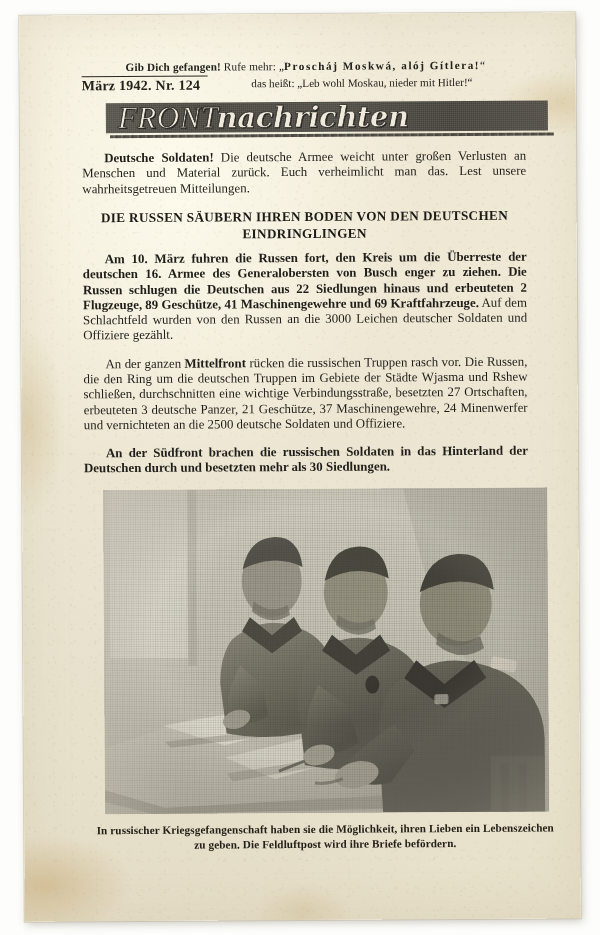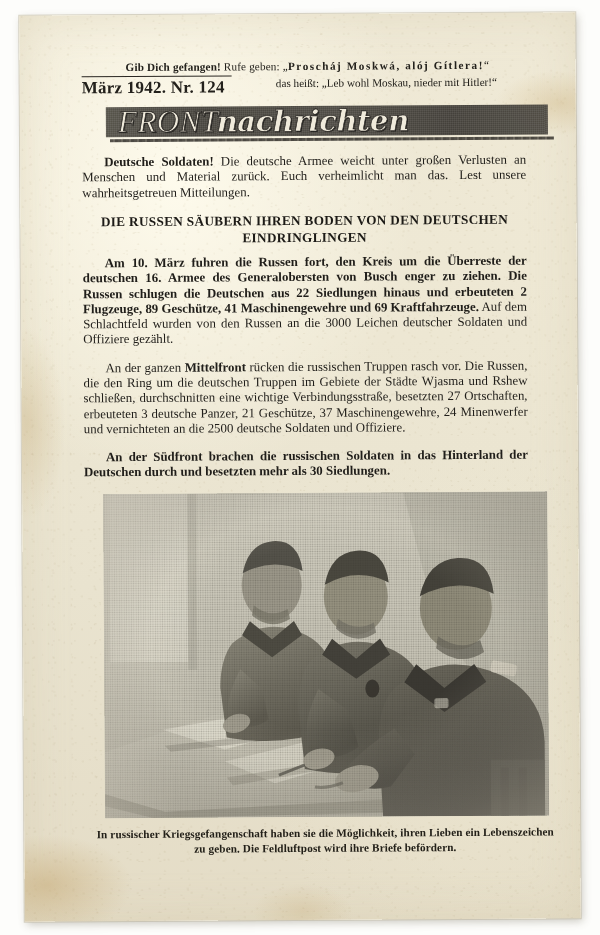--- a/index.html
+++ b/index.html
@@ -94,21 +94,21 @@
   }
   #dateline-row {
     display: flex;
     align-items: flex-start;
     margin-top: 3px;
   }
   #issue-box {
     border-top: 1.4px solid #2a2722;
     padding-top: 1px;
     padding-right: 7px;
-    font-size: 17px;
+    font-size: 14px;
     font-weight: 700;
     letter-spacing: 0.25px;
     white-space: nowrap;
     color: #23211c;
   }
   #dateline-tail {
     font-size: 11.2px;
     padding-left: 44px;
     padding-top: 2px;
     white-space: nowrap;
@@ -258,21 +258,21 @@
 
 <div id="photo-frame">
 
   <div id="leaflet">
     <div id="paper-grain"></div>
     <div id="paper-stains"></div>
 
     <div id="content">
 
       <div class="slogan-line">
-        <span class="lead">Gib Dich gefangen!</span><span> Rufe geben: </span><span>„</span><span class="ru">Proscháj Moskwá, alój Gítlera!</span><span>“</span>
+        <span class="lead">Gib Dich gefangen!</span><span> Rufe mehr: </span><span>„</span><span class="ru">Proscháj Moskwá, alój Gítlera!</span><span>“</span>
       </div>
 
       <div id="dateline-row">
         <div id="issue-box">März 1942. Nr. 124</div>
         <div id="dateline-tail">das heißt: „Leb wohl Moskau, nieder mit Hitler!“</div>
       </div>
 
       <div id="masthead">
         <div id="masthead-plate"></div>
         <div id="masthead-title">

